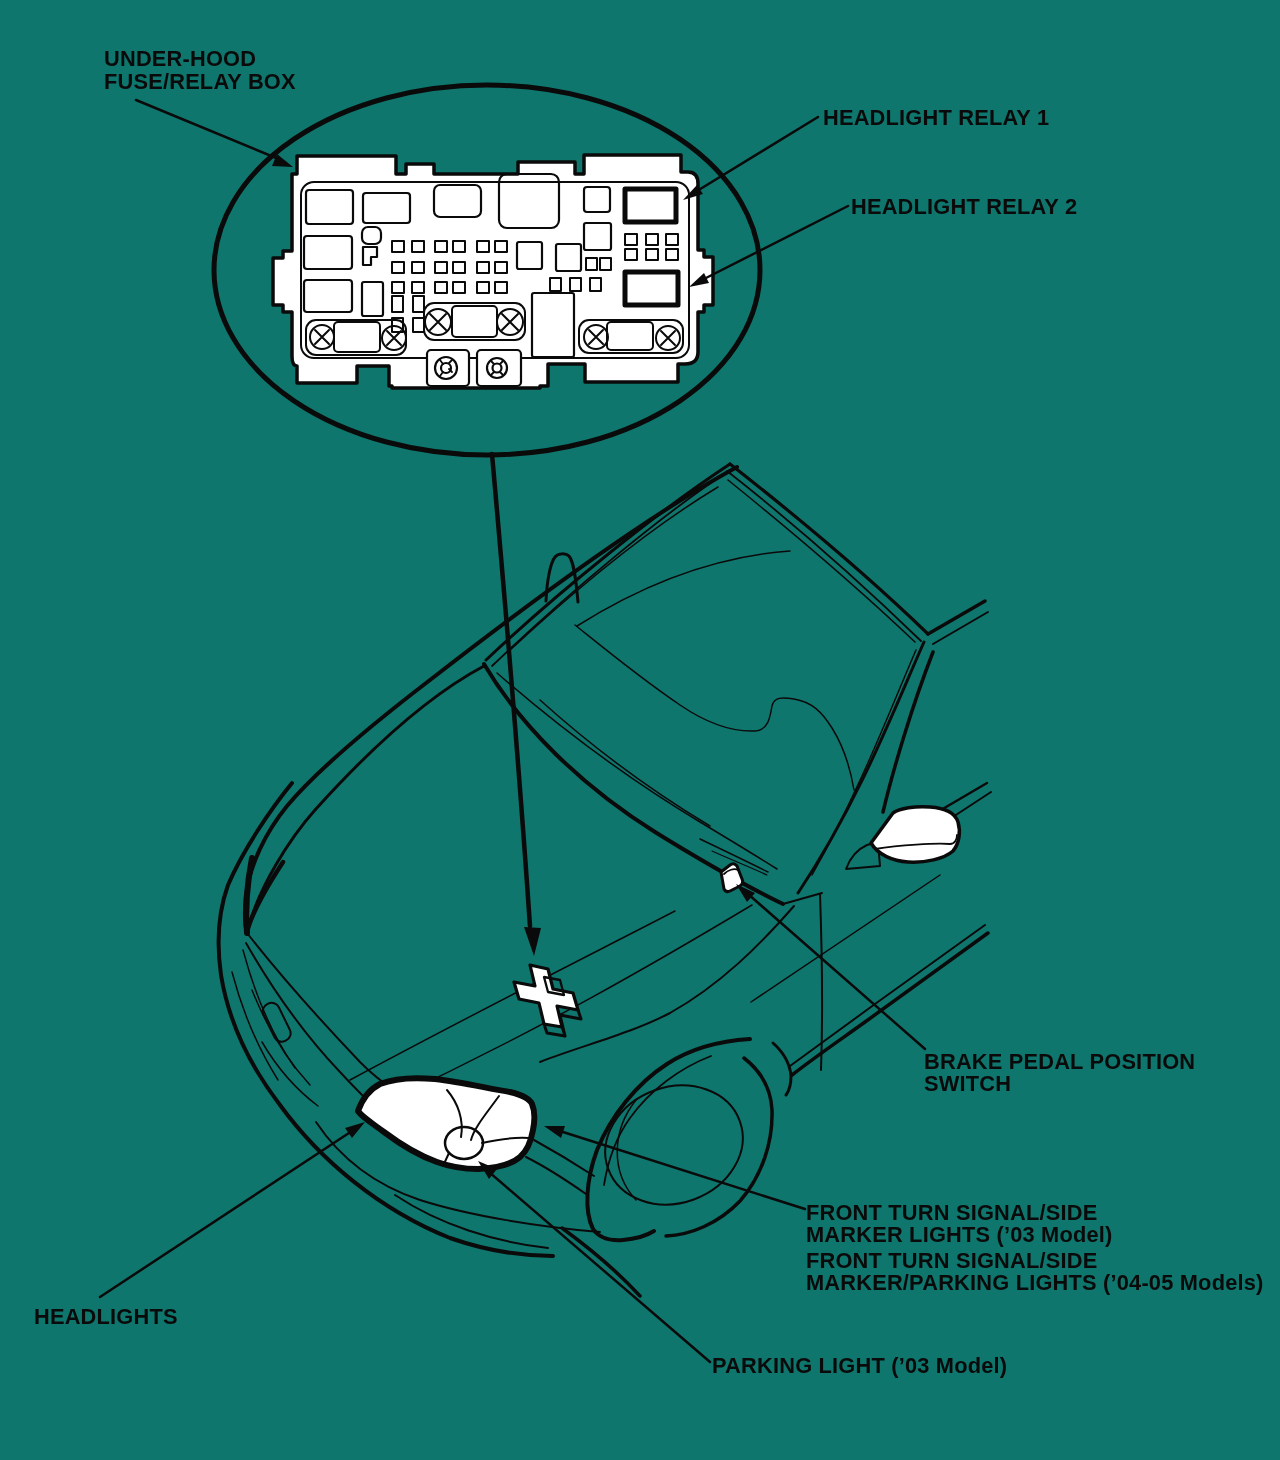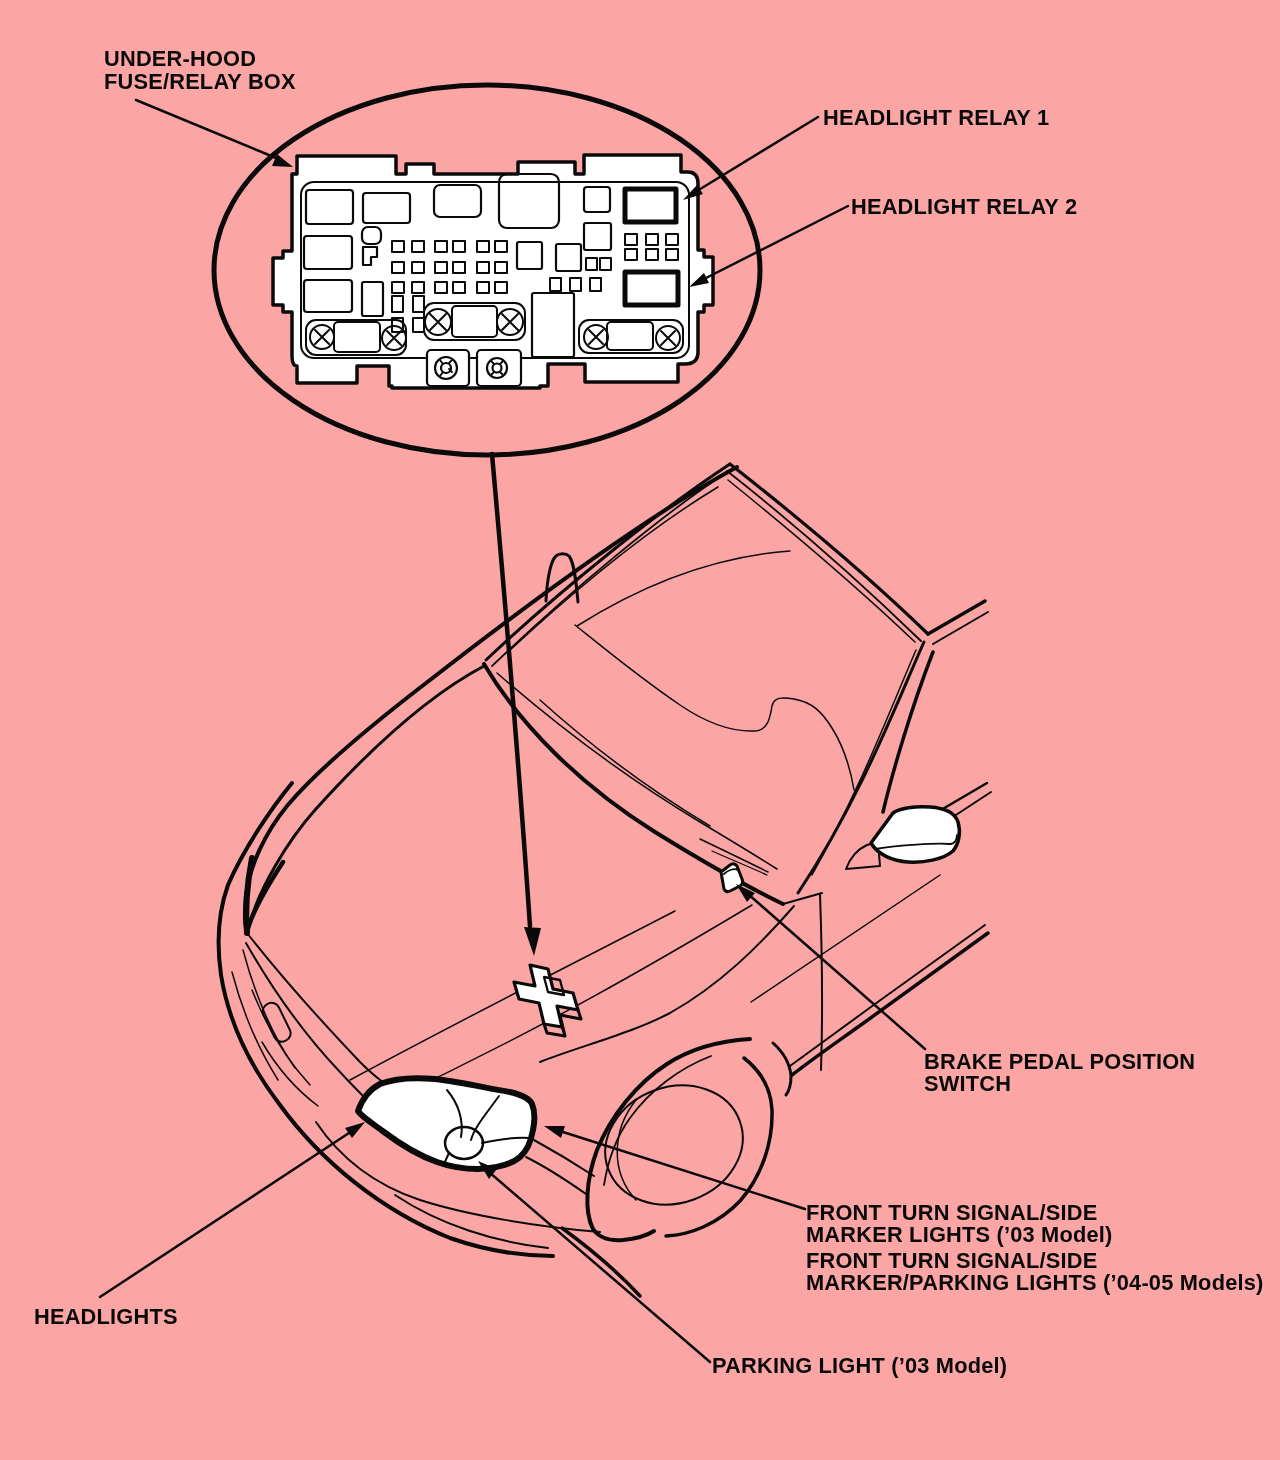--- a/index.html
+++ b/index.html
@@ -1,16 +1,16 @@
 <!DOCTYPE html>
 <html><head>
 <meta charset="utf-8">
 <style>
 html,body{margin:0;padding:0;background:#fff;}
-#page{width:1280px;height:1460px;position:relative;background:#fca5a5;text-align:right;}
+#page{width:1280px;height:1460px;position:relative;background:#0f766e;text-align:right;}
 svg{display:block;}
 text{font-family:"Liberation Sans",sans-serif;font-weight:bold;fill:#0a0a0a;letter-spacing:0.2px;}
 </style>
 </head>
 <body>
 <div id="page">
 <svg width="1280" height="1460" viewBox="0 0 1280 1460" fill="none" stroke="#0a0a0a" stroke-linecap="round" stroke-linejoin="round">
 
 <ellipse cx="487" cy="270" rx="273" ry="185" stroke-width="5"></ellipse>
 

